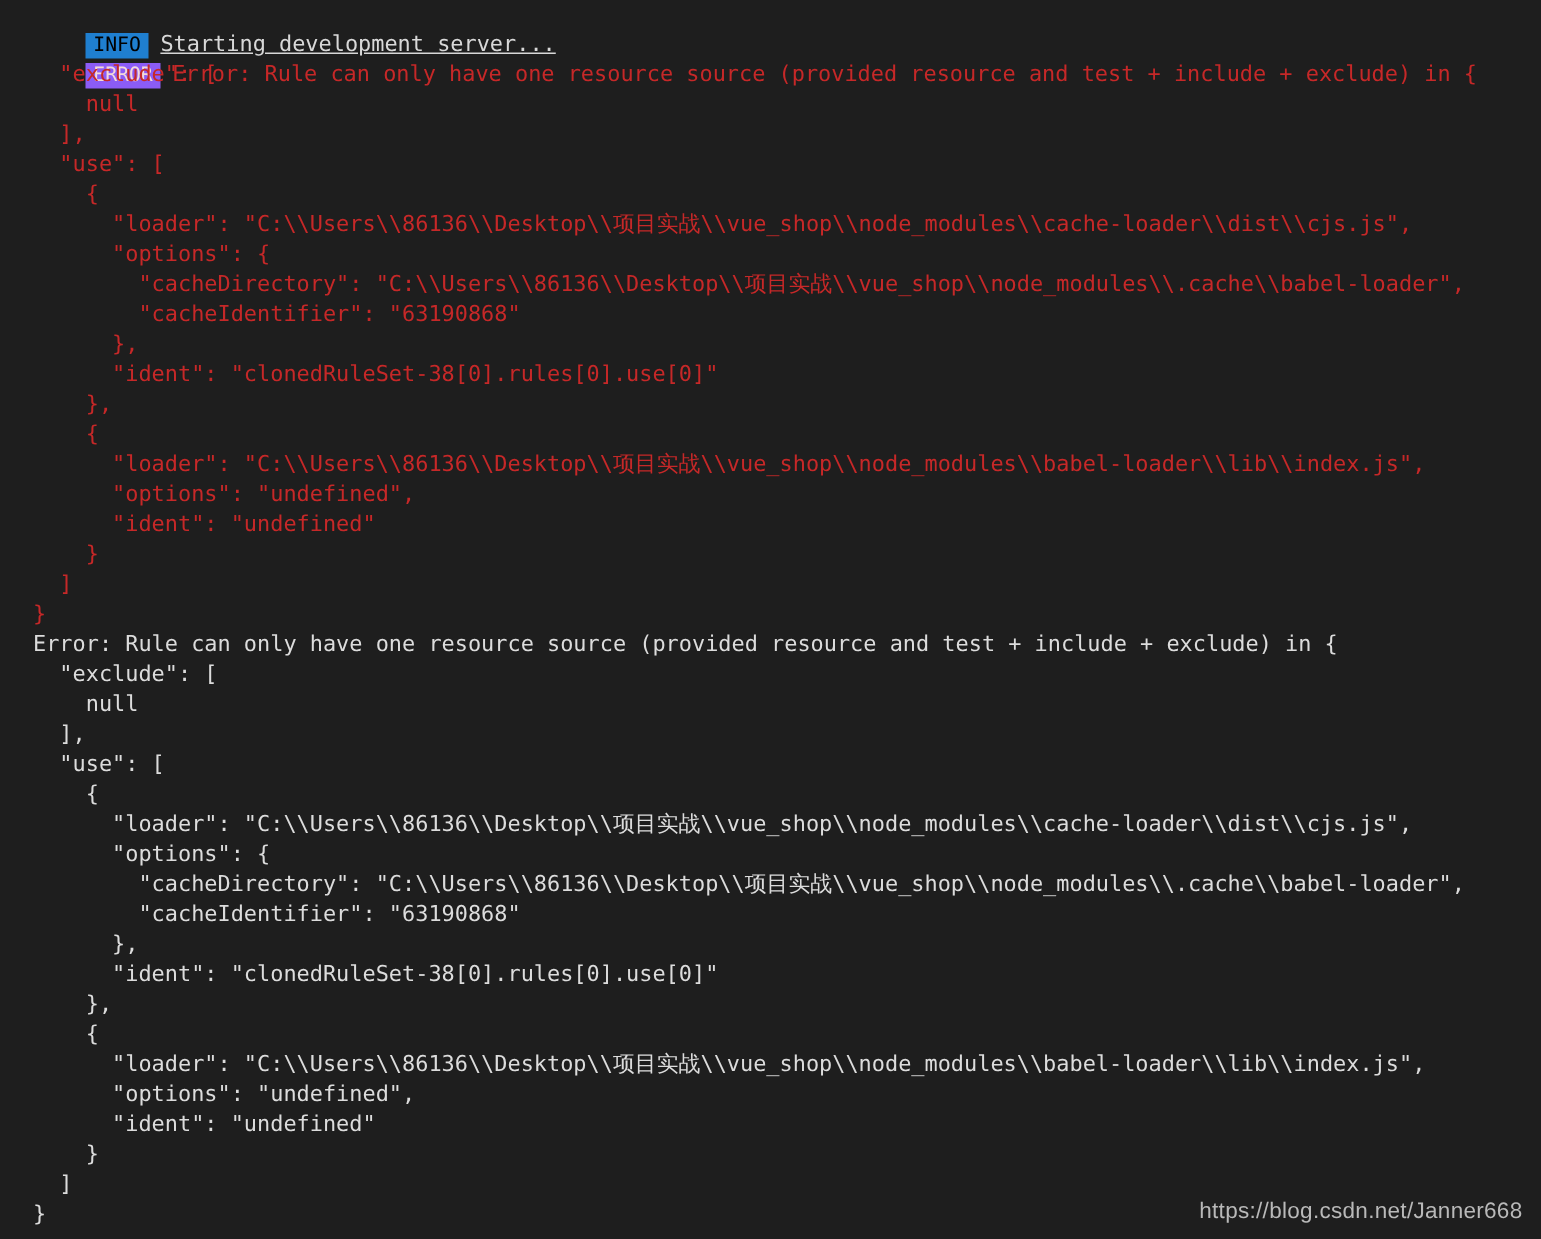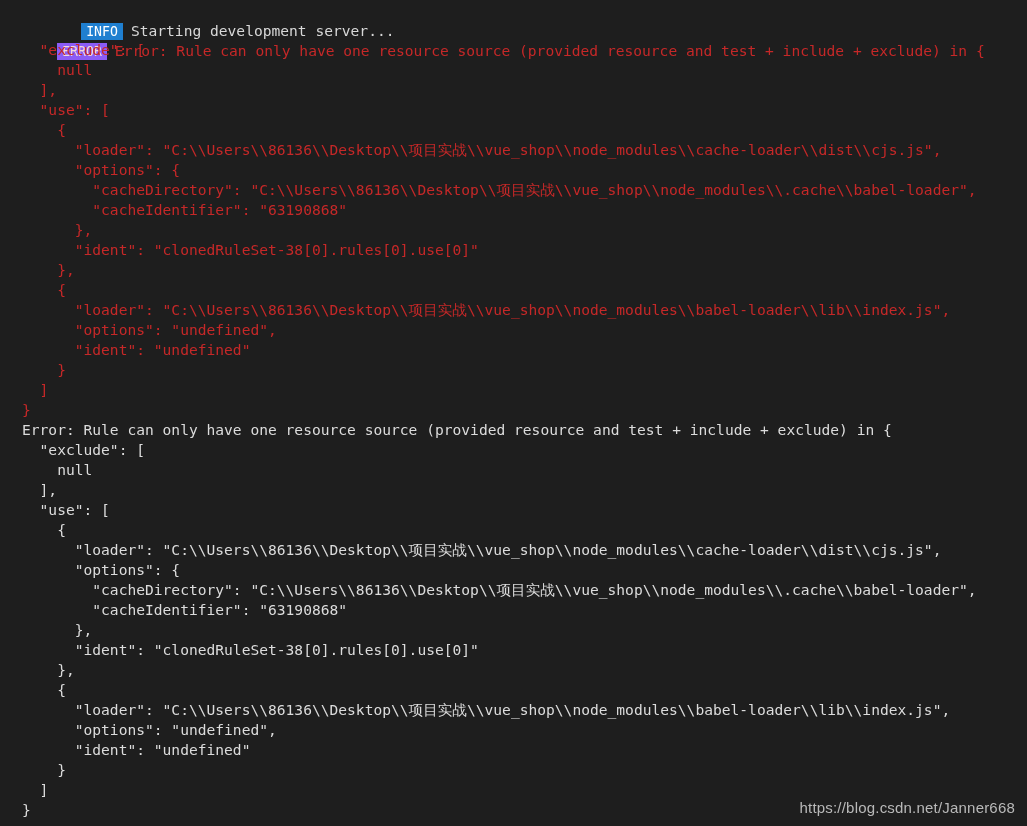--- a/index.html
+++ b/index.html
@@ -23,38 +23,37 @@
   }
   .line {
     height: 20px;
     line-height: 20px;
     font-size: 14.6px;
     white-space: pre;
     letter-spacing: 0px;
     padding-left: 22px;
     font-family: "DejaVu Sans Mono", "Liberation Mono", monospace;
   }
-  .txt-info  { color: #d8d8d8; }
+  .txt-info  { color: #d8d8d8; text-decoration: underline; }
   .txt-error { color: #c62828; }
   .txt-plain { color: #dcdcdc; }
 
   .badge {
     display: inline-block;
     padding: 0 5px;
     margin-right: 8px;
     font-size: 13.2px;
     line-height: 17px;
     height: 17px;
     vertical-align: middle;
     font-family: "DejaVu Sans Mono", "Liberation Mono", monospace;
   }
   .badge-info {
     background: #1f7fd0;
-    color: #ffffff;
-    margin-left: 24px;
+    color: #000000;
   }
   .badge-error {
     background: #8b5cf6;
     color: #f3d9d9;
   }
   .badge-line {
     white-space: pre;
     padding-left: 22px;
     height: 20px;
     line-height: 20px;

